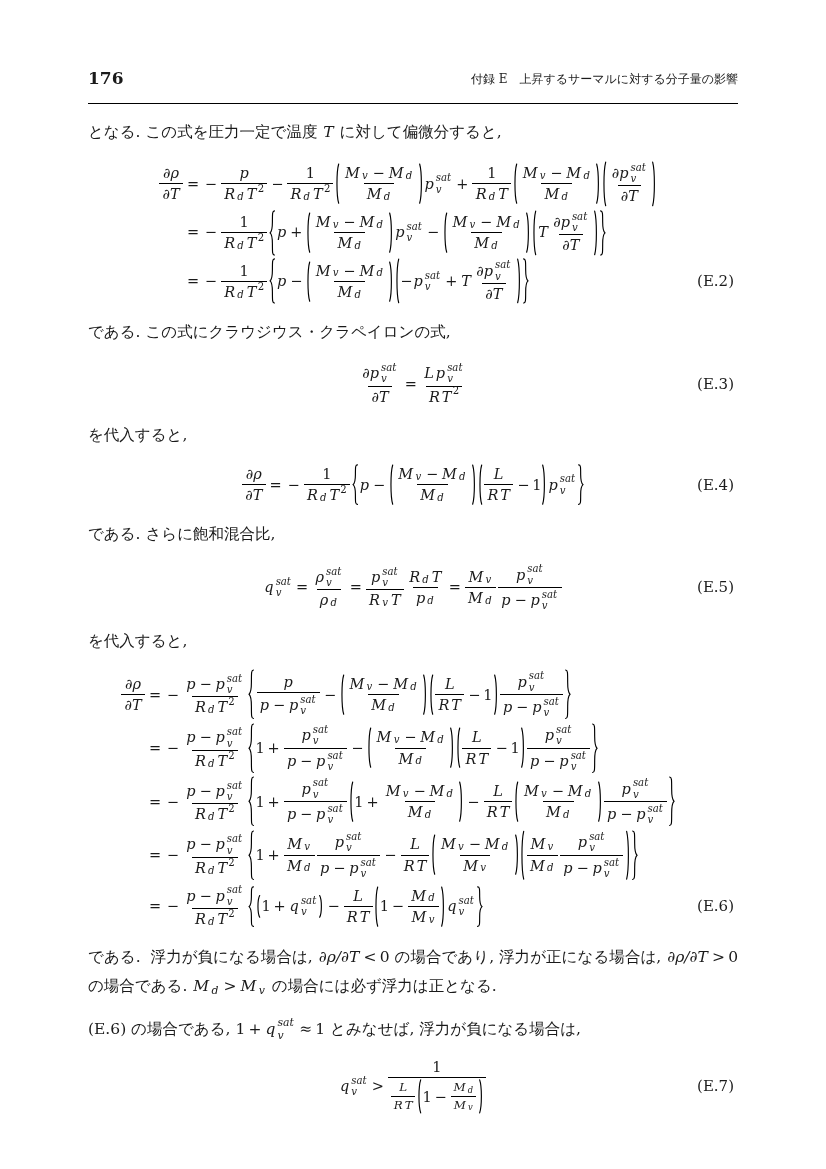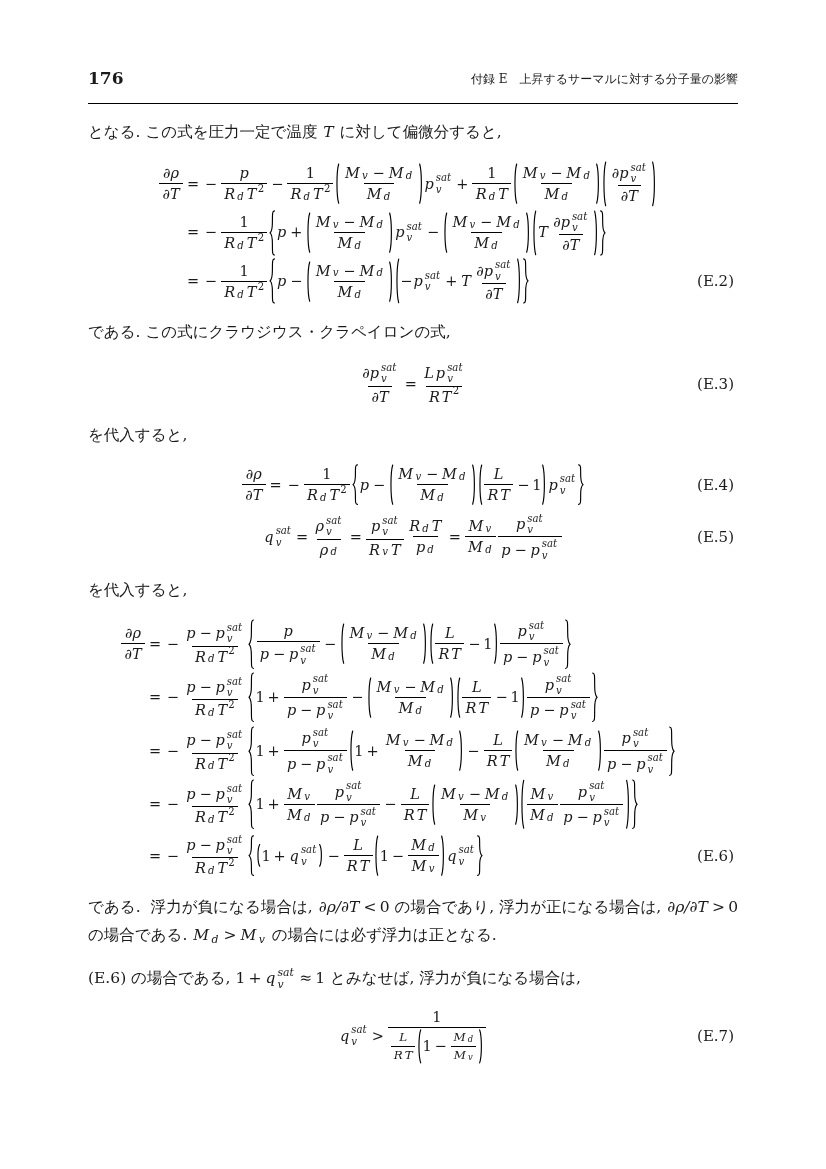--- a/index.html
+++ b/index.html
@@ -513,20 +513,21 @@
               <span class="brk brace close">
                 <svg viewBox="0 0 10 40" preserveAspectRatio="none">
                   <path d="M 9 0.8 C 5.6 0.8 5.6 2.5 5.6 10.5 C 5.6 16.5 4.4 18.8 1.8 20 C 4.4 21.2 5.6 23.5 5.6 29.5 C 5.6 37.5 5.6 39.2 9 39.2" fill="none" stroke="#000" stroke-width="1.15" vector-effect="non-scaling-stroke" stroke-linecap="round"></path>
                 </svg>
               </span>
             </span>
           </span>
           <span class="eqtag">(E.4)</span>
         </div>
       </div>
+      <p class="para"><span class="jp">である. さらに飽和混合比,</span></p>
       <div class="eqblock">
         <div class="eqline center">
           <span class="eqbody">
             <span class="seq"><span class="mi">q</span><span class="ss">
                 <span class="ssup"><span class="mi">sat</span></span>
                 <span class="ssub"><span class="mi">v</span></span>
               </span></span>
             <span class="mo">=</span>
             <span class="frac">
               <span class="num">

